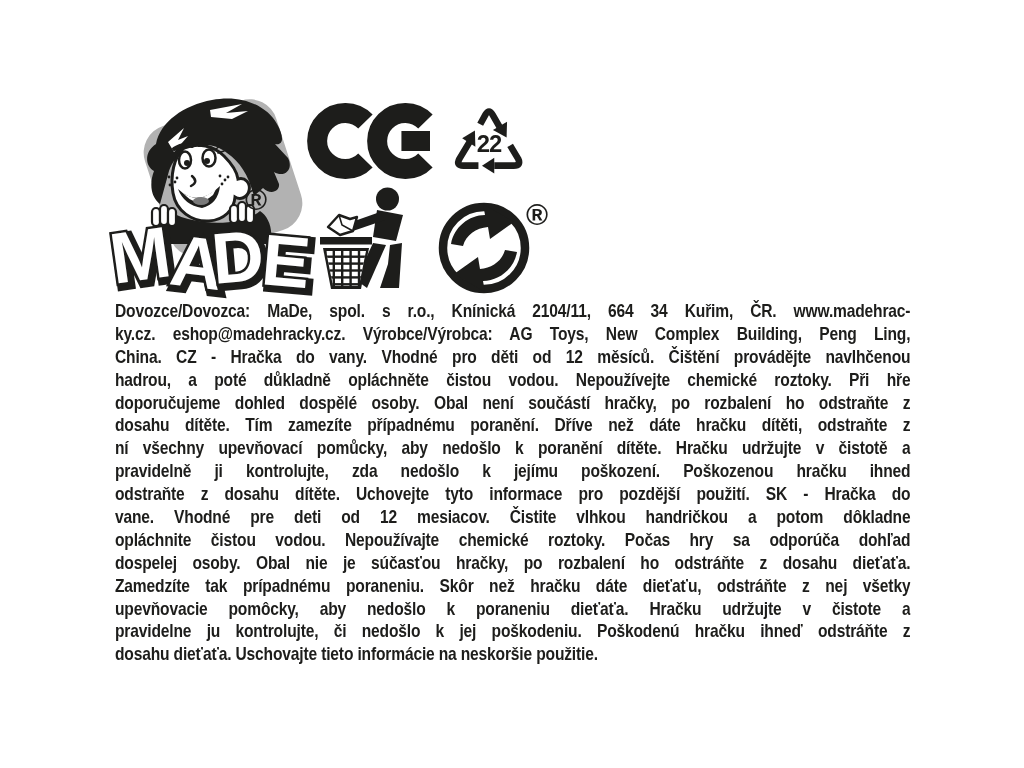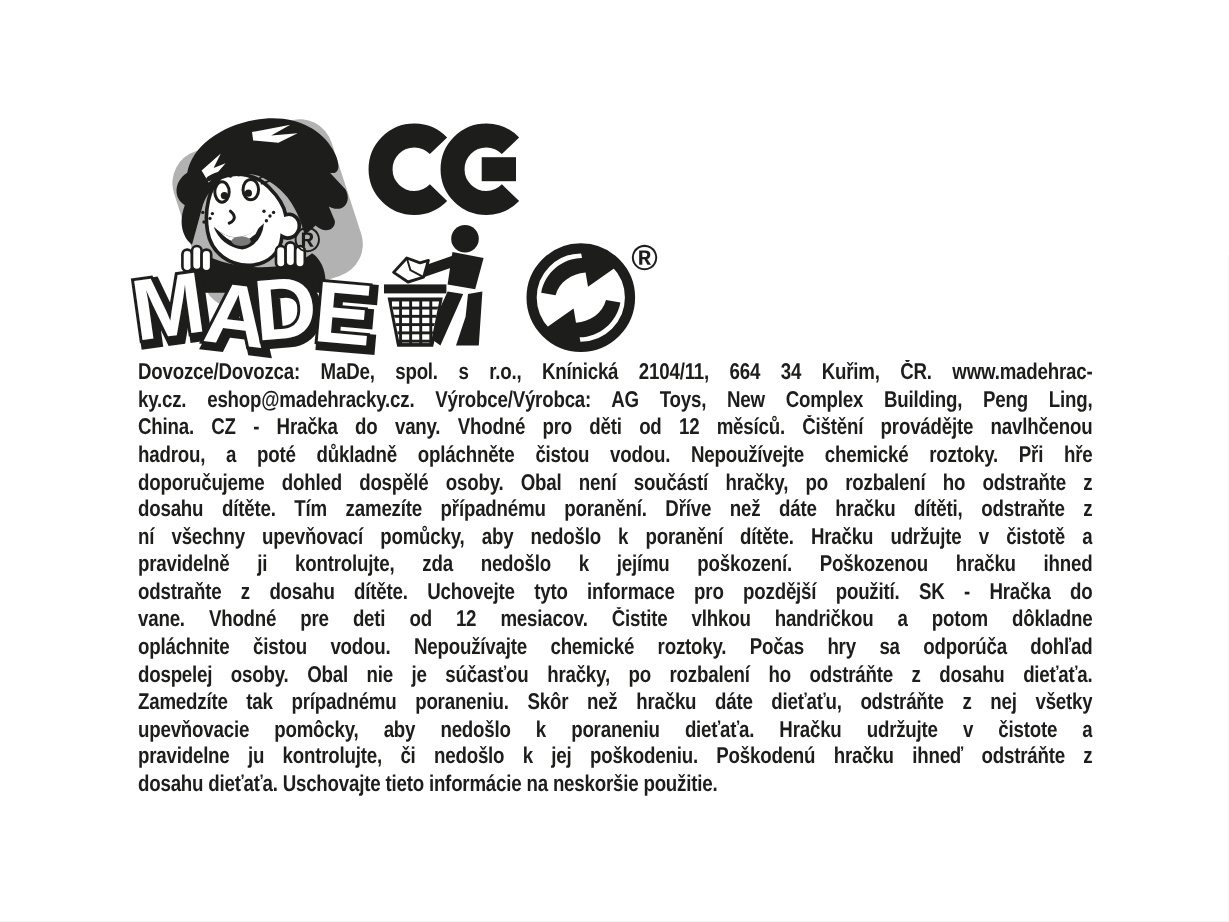--- a/index.html
+++ b/index.html
@@ -103,20 +103,35 @@
   <div class="abs ce-mark">
     <svg width="128" height="80" viewBox="0 0 134 84">
       <g stroke="#1d1d1b" stroke-width="21" fill="none">
         <path d="M 62.2,21.5 A 29.5,29.5 0 1 0 62.2,62.5"></path>
         <path d="M 125.2,21.5 A 29.5,29.5 0 1 0 125.2,62.5"></path>
       </g>
       <rect x="100" y="31.5" width="30" height="21" fill="#1d1d1b"></rect>
     </svg>
   </div>
 
+  <div class="abs recycle-22">
+    <svg width="90" height="88" viewBox="0 0 100 100">
+      <g stroke="#1d1d1b" stroke-width="7.5" fill="none" stroke-linejoin="round" stroke-linecap="butt">
+        <path d="M 40,31 L 46,20 Q 50,13 54,20 L 62,34"></path>
+        <path d="M 74,55 L 83,70 Q 87,78 78,78 L 56,78"></path>
+        <path d="M 38,78 L 21,78 Q 12,78 16.5,70 L 28,51"></path>
+      </g>
+      <g fill="#1d1d1b">
+        <polygon points="70.5,28 54.5,37.5 70,46"></polygon>
+        <polygon points="56,69 56,87 42,78"></polygon>
+        <polygon points="34.5,56.5 19.5,47 34,38"></polygon>
+      </g>
+      <text x="50" y="63" font-size="27" font-weight="bold" text-anchor="middle" letter-spacing="-1" fill="#1d1d1b" font-family="'Liberation Sans',sans-serif">22</text>
+    </svg>
+  </div>
 
   <div class="abs tidyman">
     <svg width="104" height="106" viewBox="0 0 104 106">
       <g fill="#1d1d1b">
         <circle cx="69.5" cy="15" r="11.5"></circle>
         <polygon points="59,26 85,31 78,57 55,53"></polygon>
         <polygon points="62,28 67,36 32,48 28,40"></polygon>
         <polygon points="55,59 68,61 49,104 38,96"></polygon>
         <polygon points="72,61 84,59 81,104 62,104 70,80"></polygon>
       </g>

